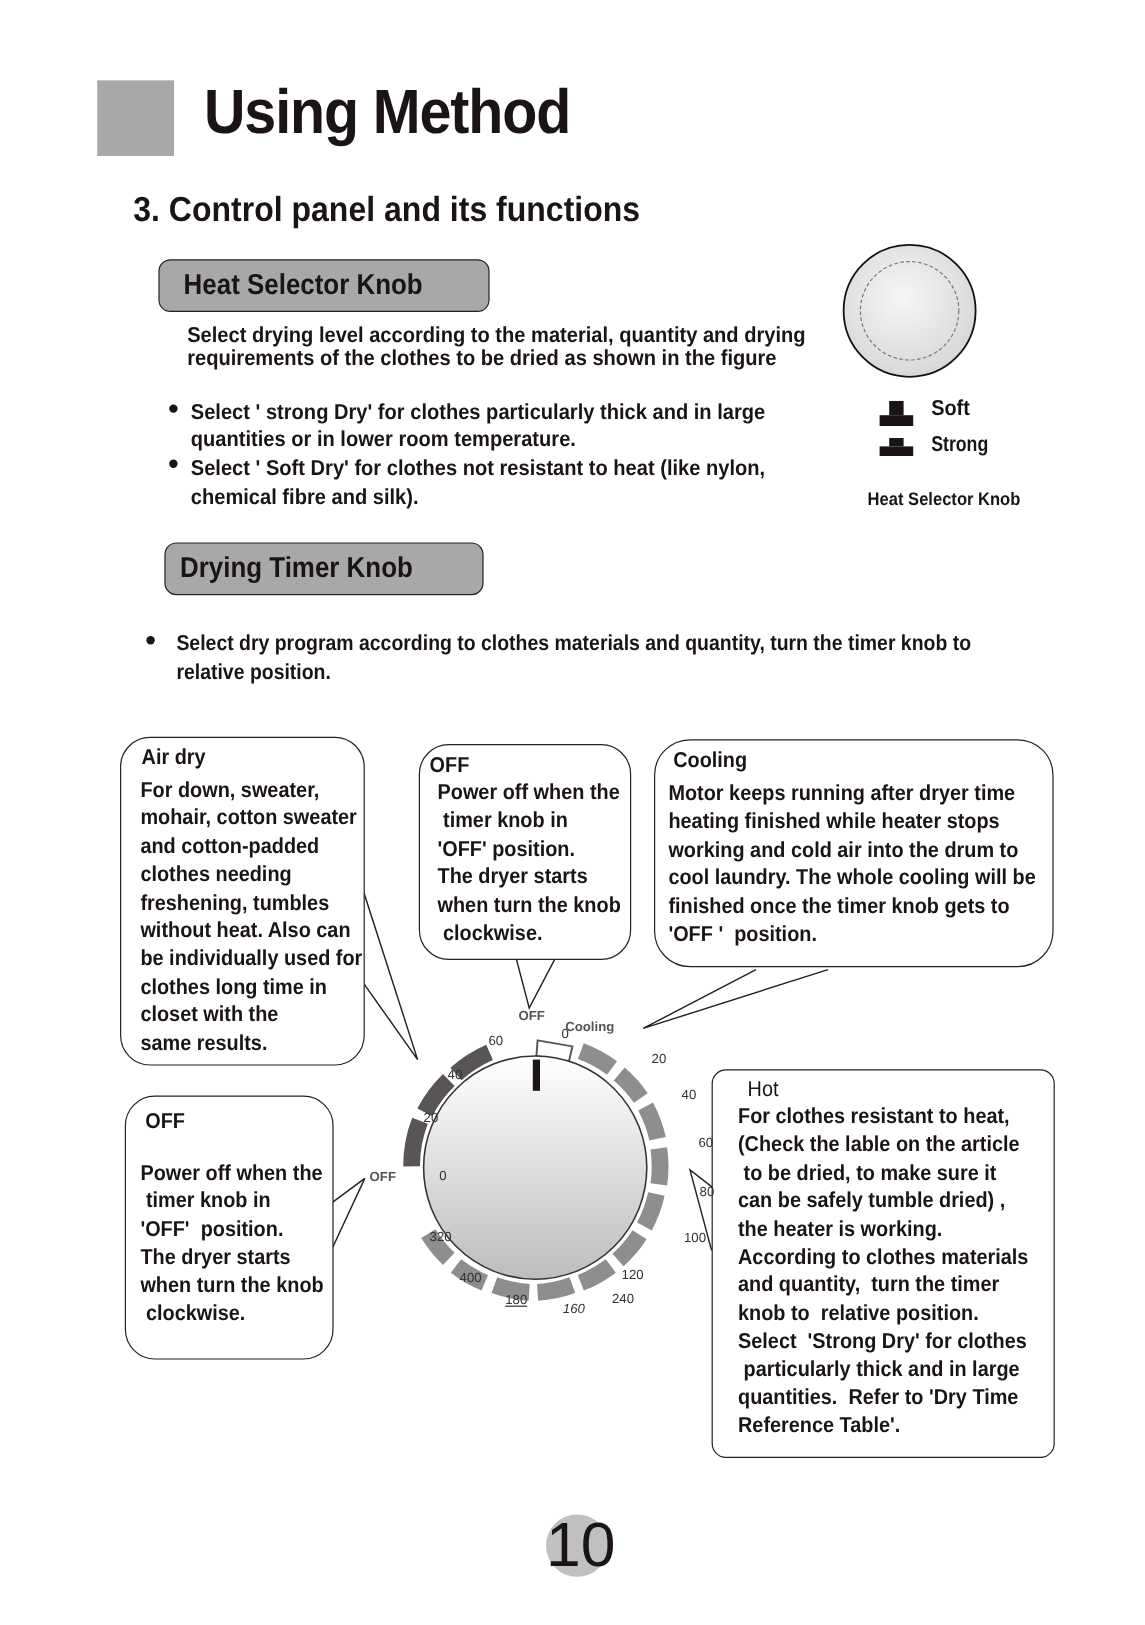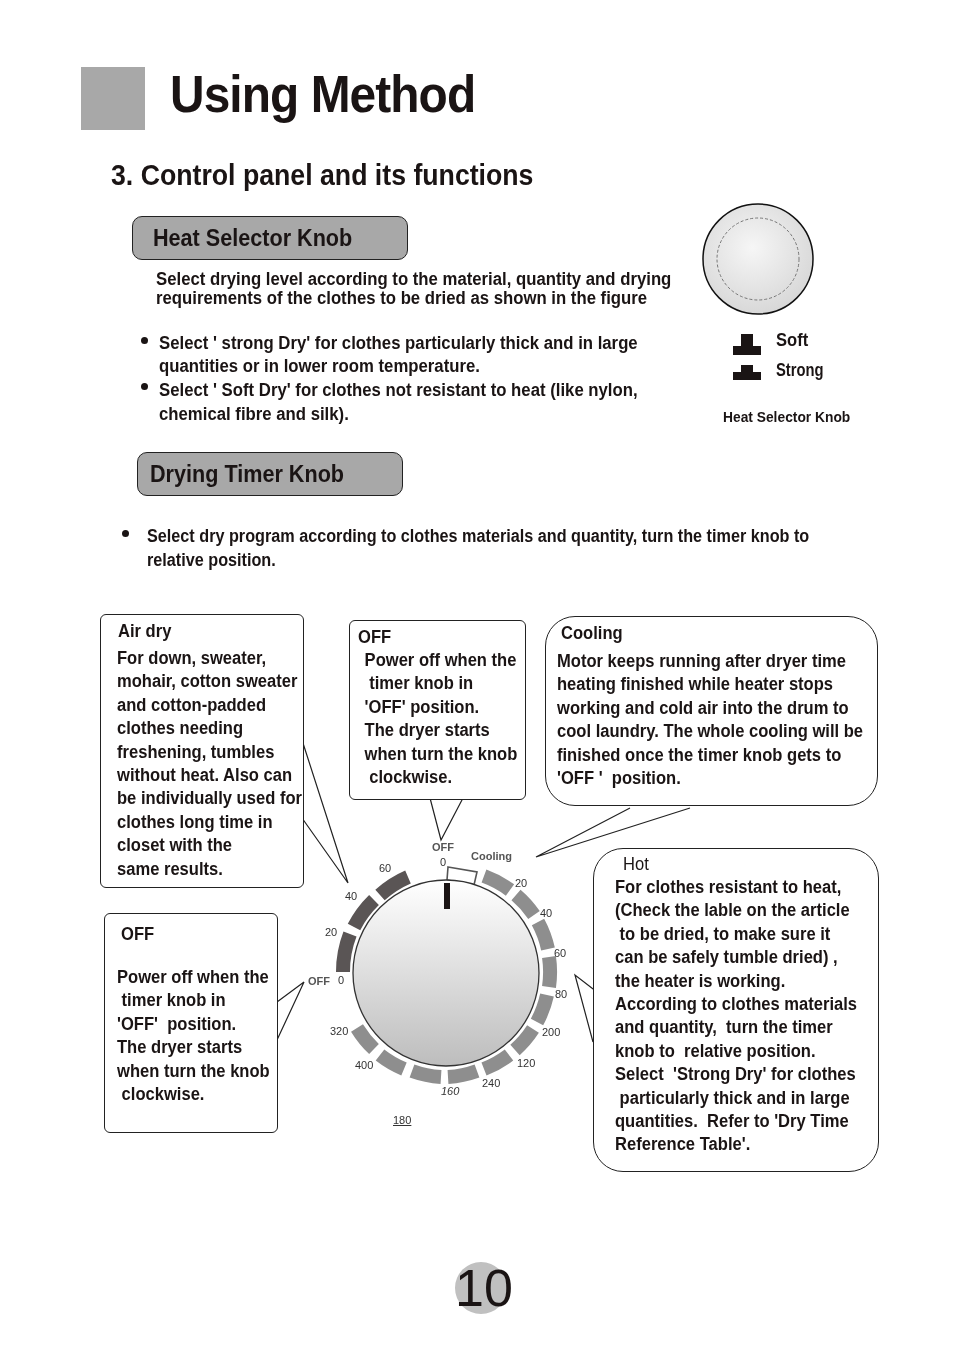--- a/index.html
+++ b/index.html
@@ -10,25 +10,25 @@
   .page-title { left: 170px; top: 68px; font-size: 52px; font-weight: bold; letter-spacing: -1px;
                 transform: scaleX(0.92); transform-origin: left top; line-height: 1; }
   .section-title { left: 111px; top: 160px; font-size: 29px; font-weight: bold;
                    transform: scaleX(0.92); transform-origin: left top; line-height: 1.1; }
   .pill { background: #a8a8a8; border: 1.5px solid #222; border-radius: 10px; }
   .pill span { position: absolute; font-size: 24px; font-weight: bold; transform: scaleX(0.9);
                transform-origin: left top; white-space: nowrap; }
   .para { font-size: 18px; font-weight: bold; line-height: 21px; transform: scaleX(0.93);
           transform-origin: left top; white-space: nowrap; }
   .bullet { position: absolute; width: 7px; height: 7px; border-radius: 50%; background: #1a1414; }
-  .bubble { border: 1.3px solid #222; border-radius: 6px; background: #fff; }
+  .bubble { border: 1.3px solid #222; border-radius: 25px; background: #fff; }
   .bubble .btitle { font-size: 18px; font-weight: bold; }
   .bubble .btext { font-size: 18px; font-weight: bold; line-height: 23.4px; white-space: pre; }
   .sq { transform: scaleX(0.92); transform-origin: left top; }
-  .dial-label { font-size: 11px; color: #333; }
+  .dial-label { font-size: 11px; color: #333; margin-left: 28px; }
   .page-num { left: 455px; top: 1262px; width: 52px; height: 52px; border-radius: 50%; background: #c0c0c0;
               font-size: 52px; text-align: center; line-height: 52px; color: #1a1414; }
 </style>
 </head>
 <body>
 
 <div class="abs title-square"></div>
 <div class="abs page-title">Using Method</div>
 <div class="abs section-title">3. Control panel and its functions</div>
 
@@ -134,21 +134,21 @@
 <div class="abs bubble" style="left:104px; top:913px; width:172px; height:218px;">
   <div class="abs btitle sq" style="left:16px; top:10px;">OFF</div>
   <div class="abs btext sq" style="left:12px; top:52px;">Power off when the
  timer knob in
 'OFF'  position.
 The dryer starts
 when turn the knob
  clockwise.</div>
 </div>
 
-<div class="abs bubble" style="left:593px; top:848px; width:284px; height:322px; border-radius:30px;">
+<div class="abs bubble" style="left:593px; top:891px; width:284px; height:322px; border-radius:12px;">
   <div class="abs sq" style="left:29px; top:5px; font-size:18px;">Hot</div>
   <div class="abs btext sq" style="left:21px; top:27px;">For clothes resistant to heat,
 (Check the lable on the article
  to be dried, to make sure it
 can be safely tumble dried) ,
 the heater is working.
 According to clothes materials
 and quantity,  turn the timer
 knob to  relative position.
 Select  'Strong Dry' for clothes
@@ -200,21 +200,21 @@
 <div class="abs dial-label" style="left:338px; top:974px;">0</div>
 
 <div class="abs dial-label" style="left:325px; top:926px;">20</div>
 <div class="abs dial-label" style="left:345px; top:890px;">40</div>
 <div class="abs dial-label" style="left:379px; top:862px;">60</div>
 
 <div class="abs dial-label" style="left:515px; top:877px;">20</div>
 <div class="abs dial-label" style="left:540px; top:907px;">40</div>
 <div class="abs dial-label" style="left:554px; top:947px;">60</div>
 <div class="abs dial-label" style="left:555px; top:988px;text-align:center;">80</div>
-<div class="abs dial-label" style="left:542px; top:1026px;">200</div>
-<div class="abs dial-label" style="left:517px; top:1057px;">120</div>
+<div class="abs dial-label" style="left:542px; top:1026px;">100</div>
+<div class="abs dial-label" style="left:490px; top:1057px;">120</div>
 <div class="abs dial-label" style="left:482px; top:1077px;">240</div>
 <div class="abs dial-label" style="left:441px; top:1085px;font-style:italic;">160</div>
-<div class="abs dial-label" style="left:393px; top:1114px;text-decoration:underline;">180</div>
+<div class="abs dial-label" style="left:393px; top:1078px;text-decoration:underline;">180</div>
 <div class="abs dial-label" style="left:355px; top:1059px;">400</div>
 <div class="abs dial-label" style="left:330px; top:1025px;">320</div>
 
 <div class="abs page-num">10</div>
 
 </body></html>

